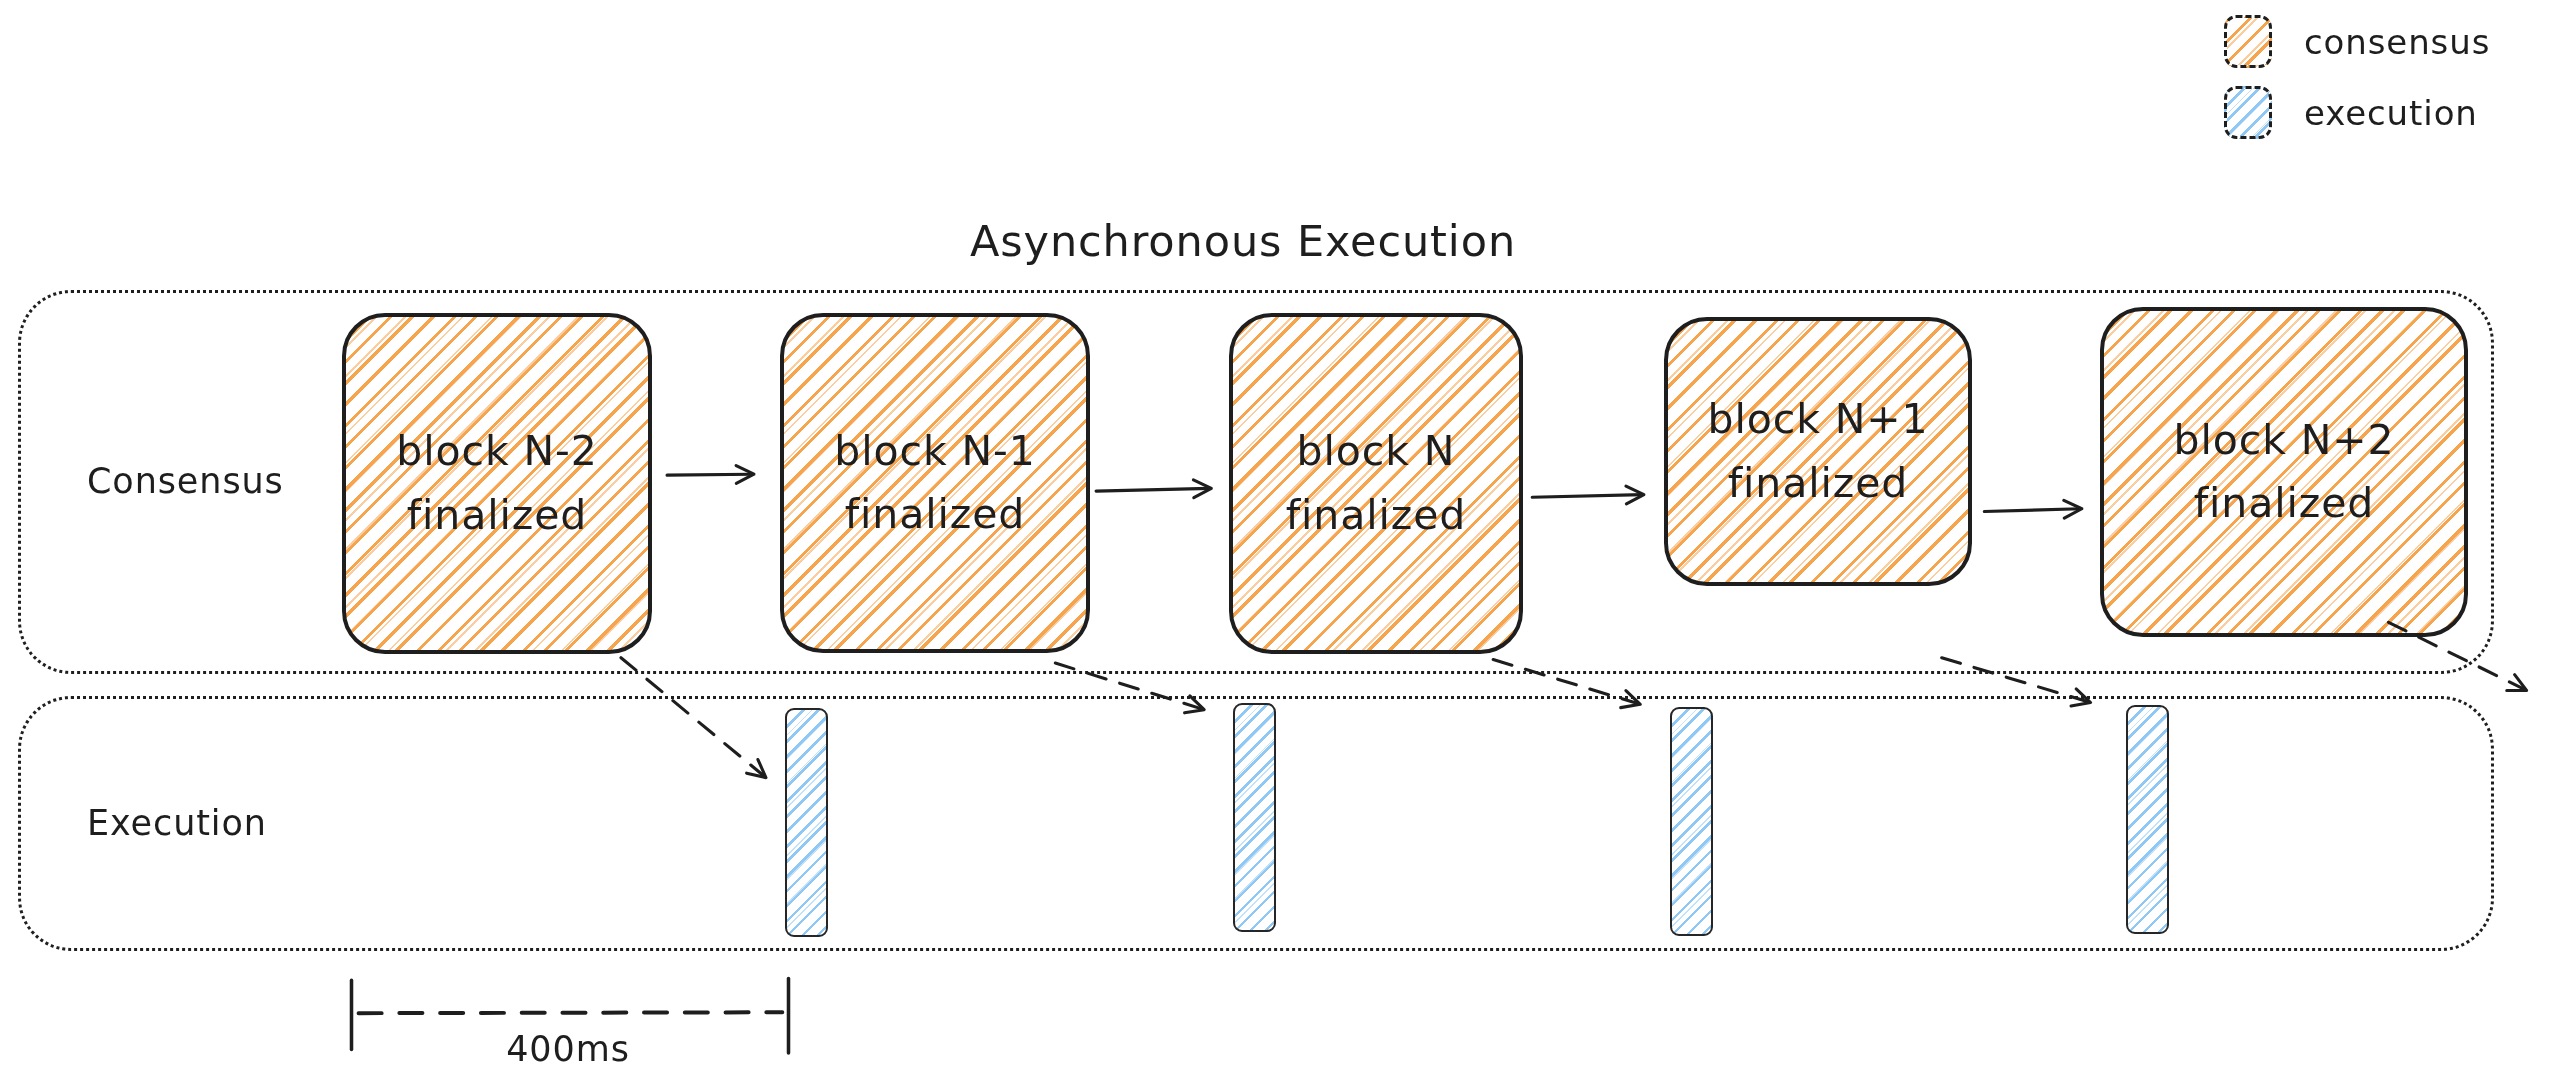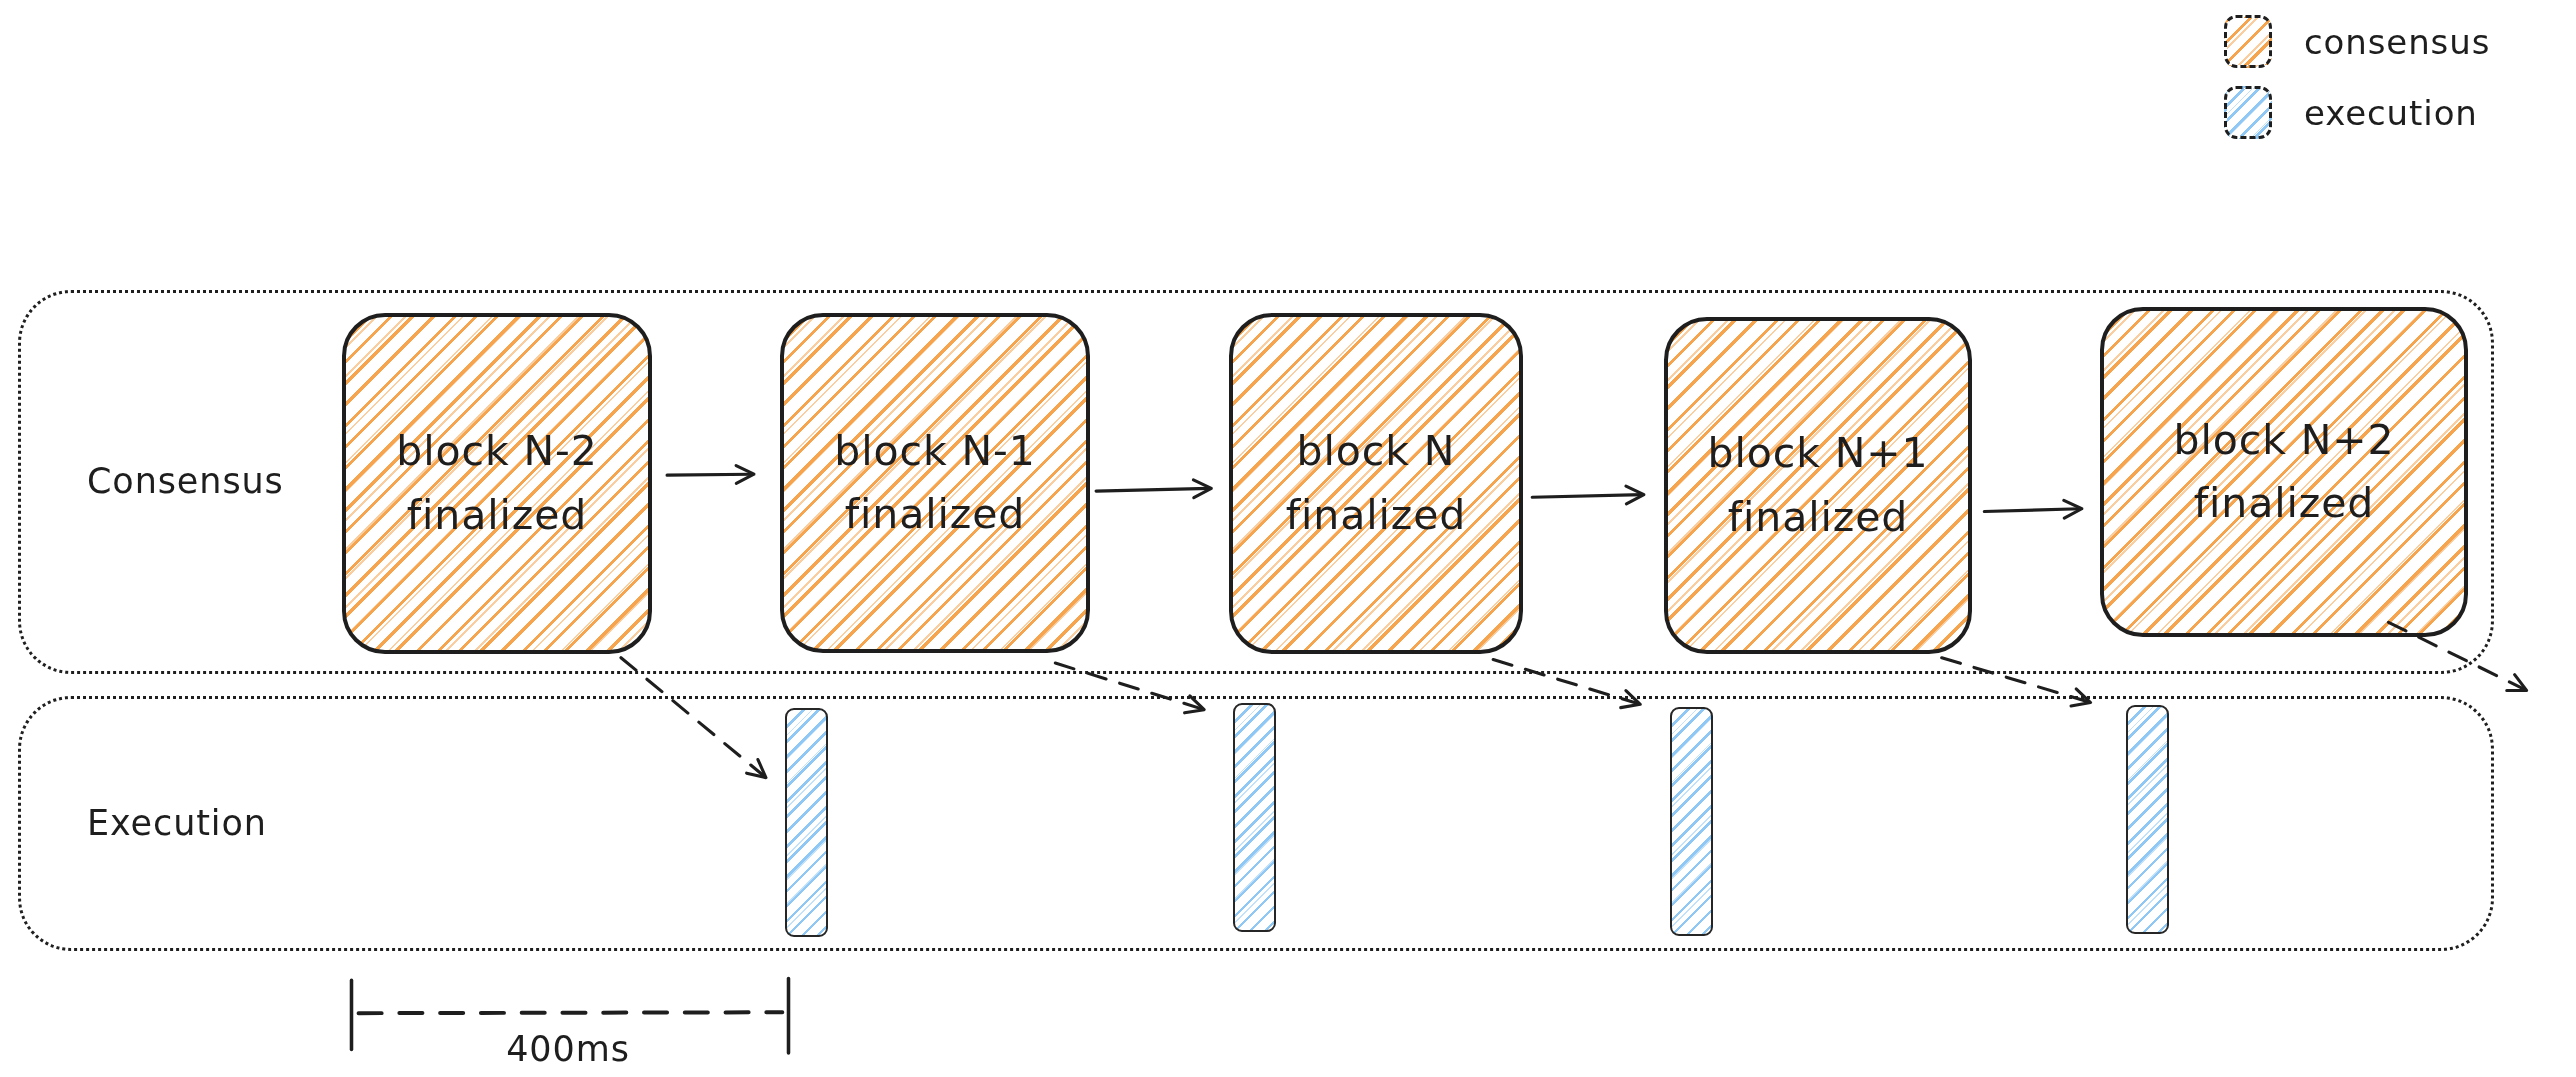--- a/index.html
+++ b/index.html
@@ -79,21 +79,21 @@
   .block span {
     font-size: 41px;
     font-weight: 500;
     letter-spacing: 0.9px;
     line-height: 1.15;
     white-space: nowrap;
   }
   .block-1 { left: 342px; }
   .block-2 { left: 780px;  height: 340px; }
   .block-3 { left: 1229px; width: 294px; height: 341px; }
-  .block-4 { left: 1664px; width: 308px; top: 317px; height: 337px; }
+  .block-4 { left: 1664px; width: 308px; top: 317px; height: 269px; }
   .block-5 { left: 2100px; width: 368px; top: 307px; height: 330px; }
 
   
   .bar {
     position: absolute;
     width: 43px;
     height: 229px;
     border: 2.7px solid #262626;
     border-radius: 9px;
   }
@@ -147,20 +147,21 @@
     width: 2576px;
     height: 1077px;
     pointer-events: none;
   }
 </style>
 </head>
 <body>
 
 <div id="canvas">
 
+  <div class="diagram-title">Asynchronous Execution</div>
 
   <div class="legend">
     <div class="legend-item">
       <div class="legend-swatch hatch-orange"></div>
       <div class="legend-label">consensus</div>
     </div>
     <div class="legend-item">
       <div class="legend-swatch hatch-blue"></div>
       <div class="legend-label">execution</div>
     </div>

